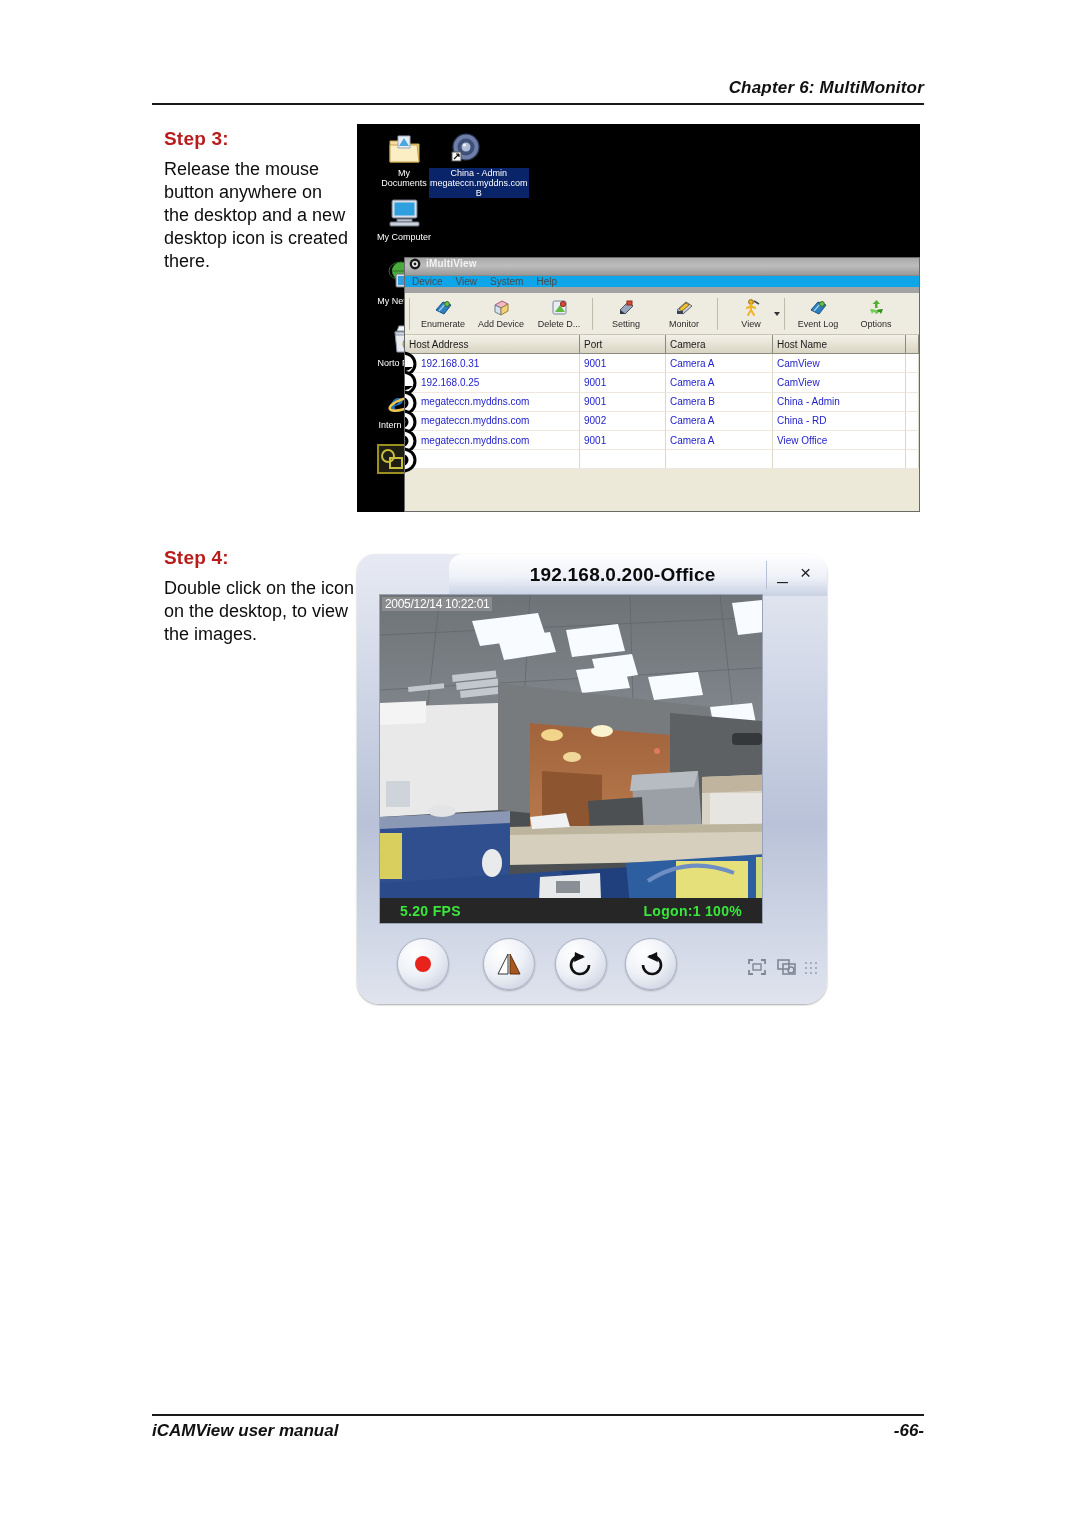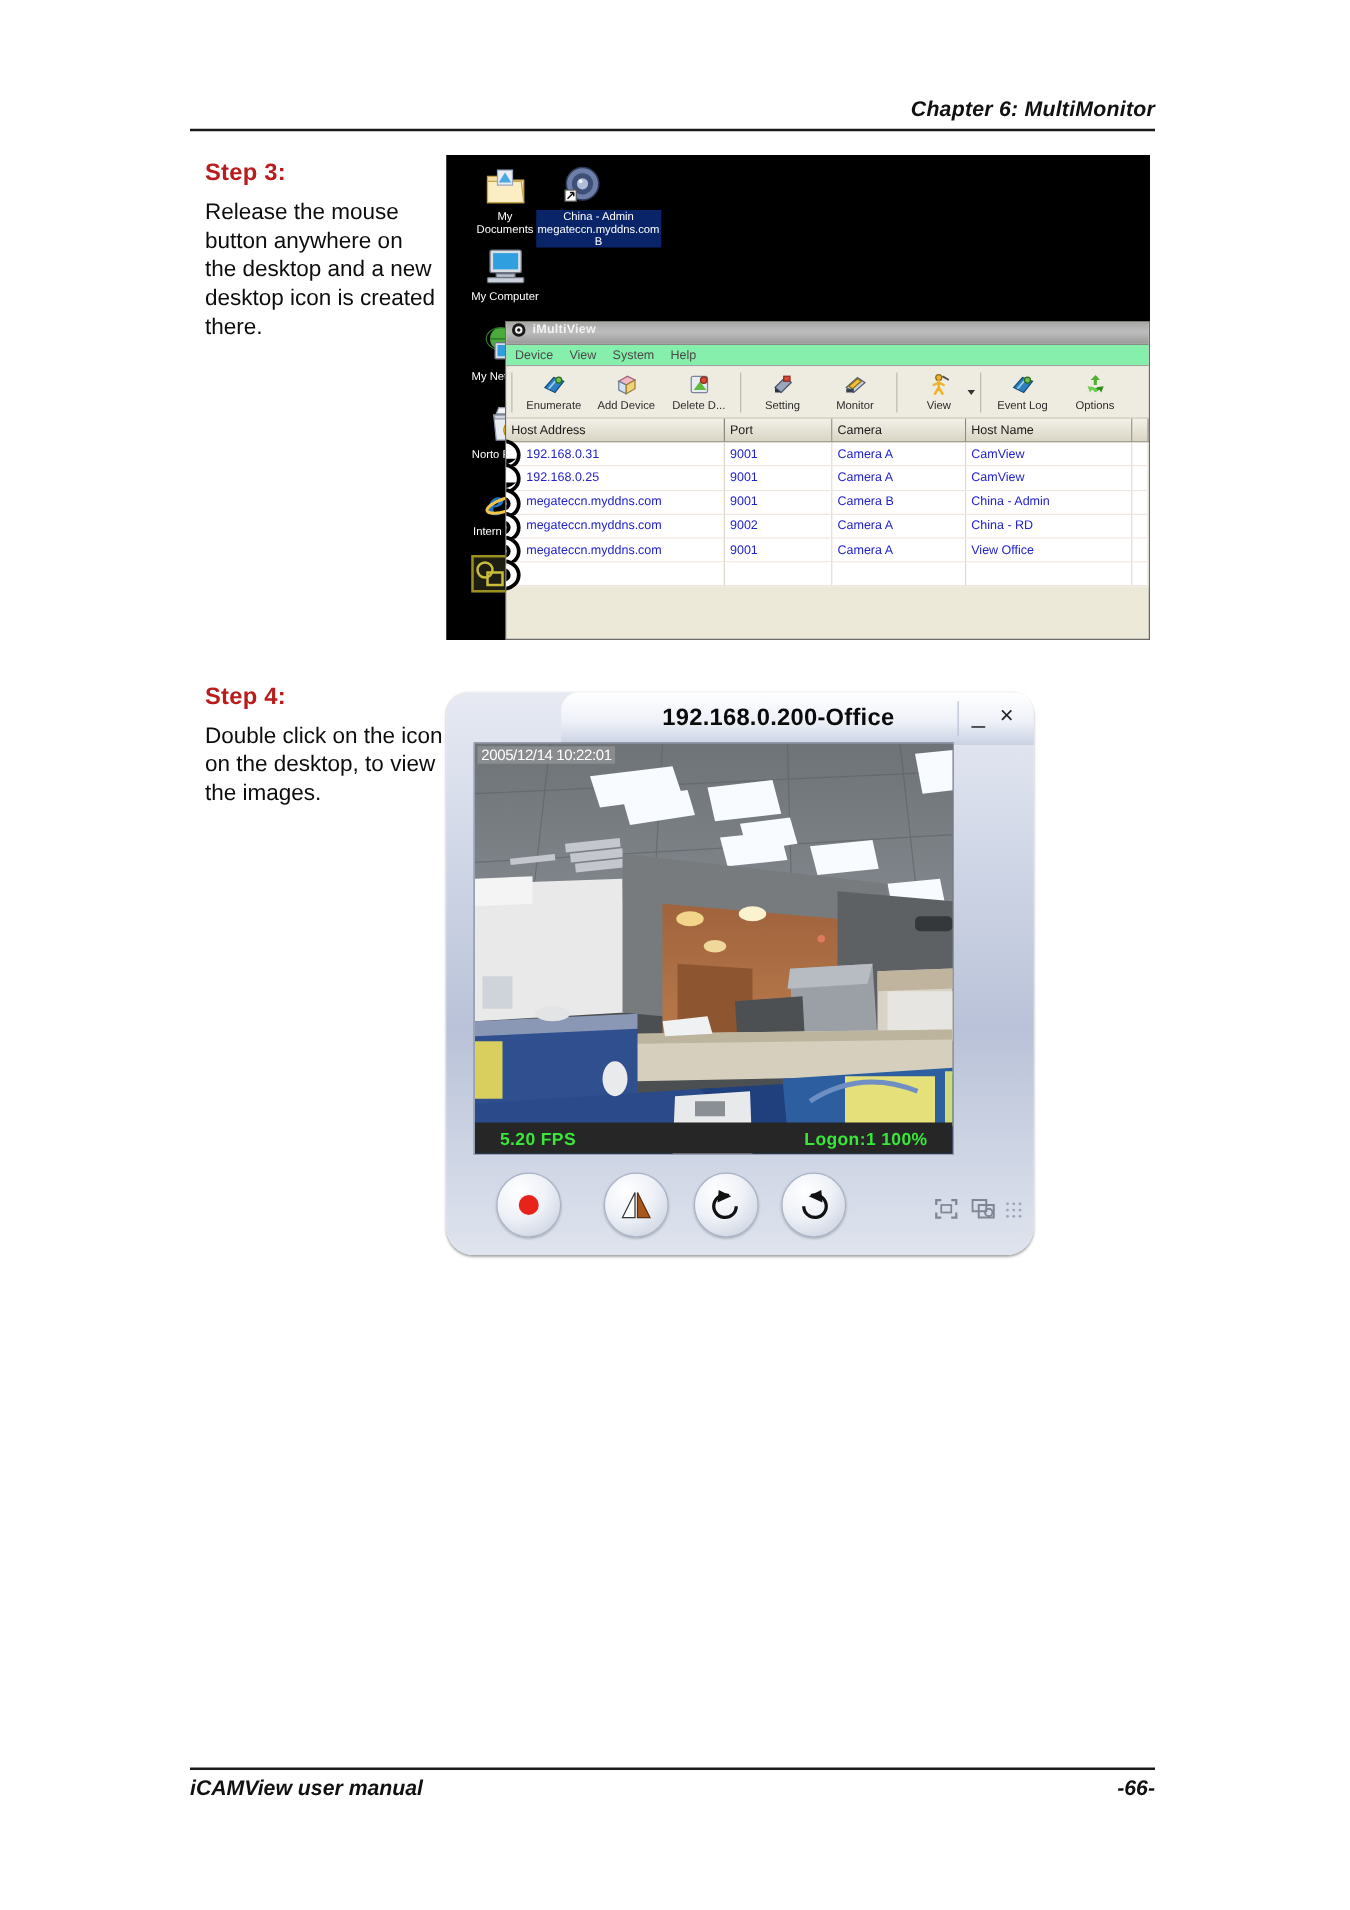--- a/index.html
+++ b/index.html
@@ -54,22 +54,22 @@
     border:1px solid #6a6a6a;
     overflow:hidden;
   }
   .imv-title {
     height:18px; background:linear-gradient(180deg,#a8a8a8 0%,#bdbdbd 45%,#9a9a9a 100%);
     display:flex; align-items:flex-start; padding-left:4px; gap:5px;
     border-bottom:1px solid #8a8a8a;
   }
   .imv-title .t { font-size:10px; font-weight:bold; color:#f2f2f2; letter-spacing:.2px; }
   .imv-menu {
-    height:17px; background:#86efac; display:flex; align-items:center;
-    gap:13px; padding-left:7px; border-bottom:1px solid #a3a3a3;
+    height:17px; background:#0ea5e9; display:flex; align-items:center;
+    gap:13px; padding-left:7px; border-bottom:6px solid #a3a3a3;
   }
   .imv-menu span { font-size:10px; color:#4a4a4a; }
   .imv-tools {
     height:42px; background:#eeebe0; display:flex; align-items:stretch;
     border-bottom:1px solid #c9c5b4; padding-top:1px;
   }
   .tbtn { width:58px; display:flex; flex-direction:column; align-items:center;
           justify-content:flex-start; padding-top:3px; }
   .tbtn .ic { height:21px; display:flex; align-items:center; }
   .tbtn .lb { font-size:9px; color:#2b2b2b; margin-top:1px; white-space:nowrap; }

